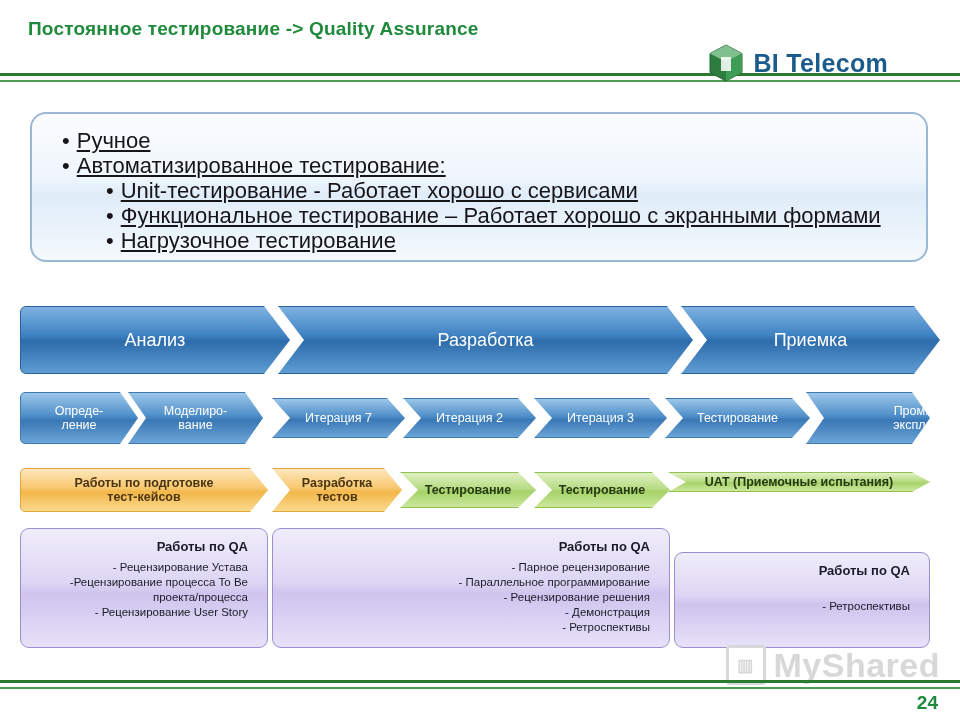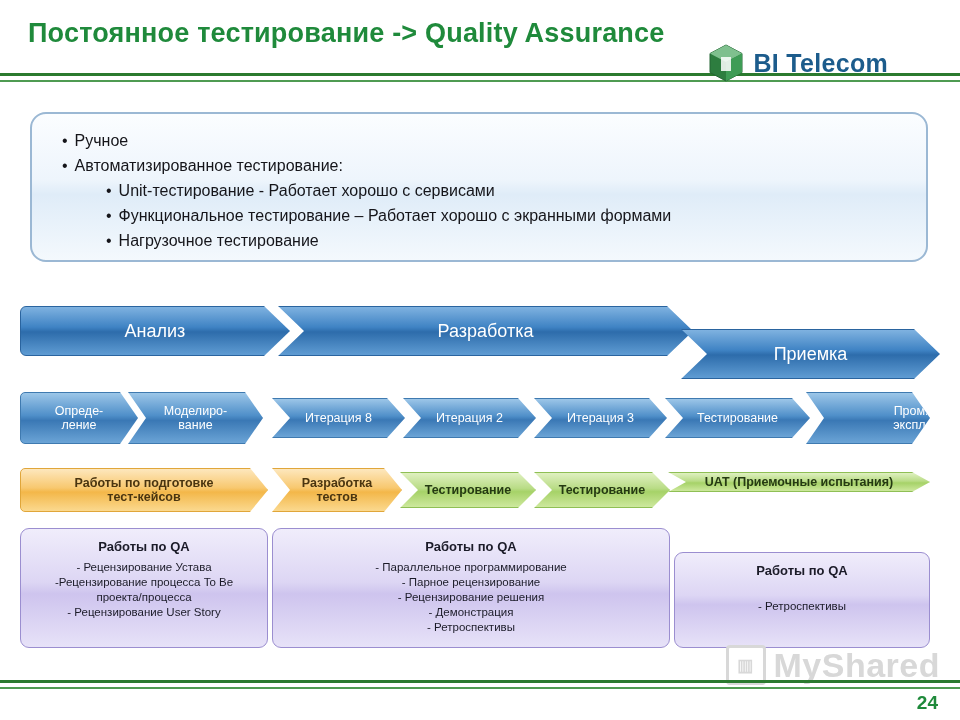--- a/index.html
+++ b/index.html
@@ -13,21 +13,21 @@
     font-family: "Liberation Sans", sans-serif;
     position: relative;
     overflow: hidden;
   }
 
   
   .slide-title {
     position: absolute;
     left: 28px;
     top: 18px;
-    font-size: 27px;
+    font-size: 19px;
     font-weight: bold;
     color: #1f8a3b;
     letter-spacing: 0.2px;
     white-space: nowrap;
   }
   .header-rule {
     position: absolute;
     left: 0;
     width: 960px;
     height: 2px;
@@ -60,41 +60,42 @@
     top: 112px;
     width: 898px;
     height: 150px;
     border: 2px solid #9bb8d4;
     border-radius: 16px;
     background: linear-gradient(180deg, #fbfdff 0%, #eef5fc 45%, #dfecf8 55%, #f4f9fd 100%);
     box-sizing: border-box;
     padding: 14px 22px;
   }
   .bullet-line {
-    font-size: 16px;
+    font-size: 22px;
     color: #15151a;
     line-height: 25px;
     white-space: nowrap;
+    text-decoration: underline;
   }
   .bullet-line.lvl1 { padding-left: 8px; }
   .bullet-line.lvl2 { padding-left: 52px; }
   .bullet-dot { display: inline-block; margin-right: 7px; }
 
   
   .phase-row {
     position: absolute;
     left: 20px;
     top: 306px;
     width: 920px;
     height: 52px;
   }
   .chev-big {
     position: absolute;
     top: 0;
-    height: 50px;
+    height: 68px;
     color: #fff;
     font-size: 18px;
     display: flex;
     align-items: center;
     justify-content: center;
     background: linear-gradient(180deg, #7fb2e0 0%, #3f83c4 42%, #2d6cab 52%, #5f9cd3 100%);
     border: 1px solid #2a649f;
     box-sizing: border-box;
     clip-path: polygon(0 0, calc(100% - 26px) 0, 100% 50%, calc(100% - 26px) 100%, 0 100%, 26px 50%);
   }
@@ -144,22 +145,22 @@
   .chev-sm .two-line { display: block; }
 
   
   .qa-box {
     position: absolute;
     box-sizing: border-box;
     border-radius: 9px;
     border: 1px solid #9b8ed0;
     background: linear-gradient(180deg, #f0edfb 0%, #ddd6f4 45%, #cec4ee 55%, #e7e2f8 100%);
     color: #1b1b28;
-    text-align: center;
-    padding: 10px 9px;
+    text-align: right;
+    padding: 10px 19px;
   }
   .qa-title { font-size: 13px; font-weight: bold; margin-bottom: 6px; }
   .qa-line { font-size: 11.5px; line-height: 15px; }
 
   
   .footer-rule {
     position: absolute;
     left: 0;
     width: 960px;
     background: #2b7a2f;
@@ -227,37 +228,37 @@
     <span class="bullet-dot">•</span><span>Функциональное тестирование – Работает хорошо с экранными формами</span>
   </div>
   <div class="bullet-line lvl2">
     <span class="bullet-dot">•</span><span>Нагрузочное тестирование</span>
   </div>
 </div>
 
 <div class="phase-row">
   <div class="chev-big first" style="left:0px;width:270px;">Анализ</div>
   <div class="chev-big" style="left:258px;width:415px;">Разработка</div>
-  <div class="chev-big" style="left:661px;width:259px;margin-top:23px;">Приемка</div>
+  <div class="chev-big" style="left:661px;width:259px;">Приемка</div>
 </div>
 
 <div class="small-row" style="top:392px;height:52px;">
   <div class="chev-sm blue head" style="left:20px;width:118px;height:52px;top:0;">
     <span>
       <span class="two-line">Опреде-</span>
       <span class="two-line">ление</span>
     </span>
   </div>
   <div class="chev-sm blue" style="left:128px;width:135px;height:52px;top:0;">
     <span>
       <span class="two-line">Моделиро-</span>
       <span class="two-line">вание</span>
     </span>
   </div>
-  <div class="chev-sm blue" style="left:272px;width:133px;height:40px;top:6px;">Итерация 8</div>
+  <div class="chev-sm blue" style="left:272px;width:133px;height:40px;top:6px;">Итерация 7</div>
   <div class="chev-sm blue" style="left:403px;width:133px;height:40px;top:6px;">Итерация 2</div>
   <div class="chev-sm blue" style="left:534px;width:133px;height:40px;top:6px;">Итерация 3</div>
   <div class="chev-sm blue" style="left:665px;width:145px;height:40px;top:6px;">Тестирование</div>
   <div class="chev-sm blue" style="left:806px;width:124px;height:52px;top:0;justify-content:flex-end;">
     <span>
       <span class="two-line">Пром.</span>
       <span class="two-line">экспл.</span>
     </span>
   </div>
 </div>
@@ -283,22 +284,22 @@
 <div class="qa-box" style="left:20px;top:528px;width:248px;height:120px;">
   <div class="qa-title">Работы по QA</div>
   <div class="qa-line">- Рецензирование Устава</div>
   <div class="qa-line">-Рецензирование процесса To Be</div>
   <div class="qa-line">проекта/процесса</div>
   <div class="qa-line">- Рецензирование User Story</div>
 </div>
 
 <div class="qa-box" style="left:272px;top:528px;width:398px;height:120px;">
   <div class="qa-title">Работы по QA</div>
+  <div class="qa-line">- Парное рецензирование</div>
   <div class="qa-line">- Параллельное программирование</div>
-  <div class="qa-line">- Парное рецензирование</div>
   <div class="qa-line">- Рецензирование решения</div>
   <div class="qa-line">- Демонстрация</div>
   <div class="qa-line">- Ретроспективы</div>
 </div>
 
 <div class="qa-box" style="left:674px;top:552px;width:256px;height:96px;">
   <div class="qa-title">Работы по QA</div>
   <div class="qa-line">&nbsp;</div>
   <div class="qa-line">- Ретроспективы</div>
 </div>

